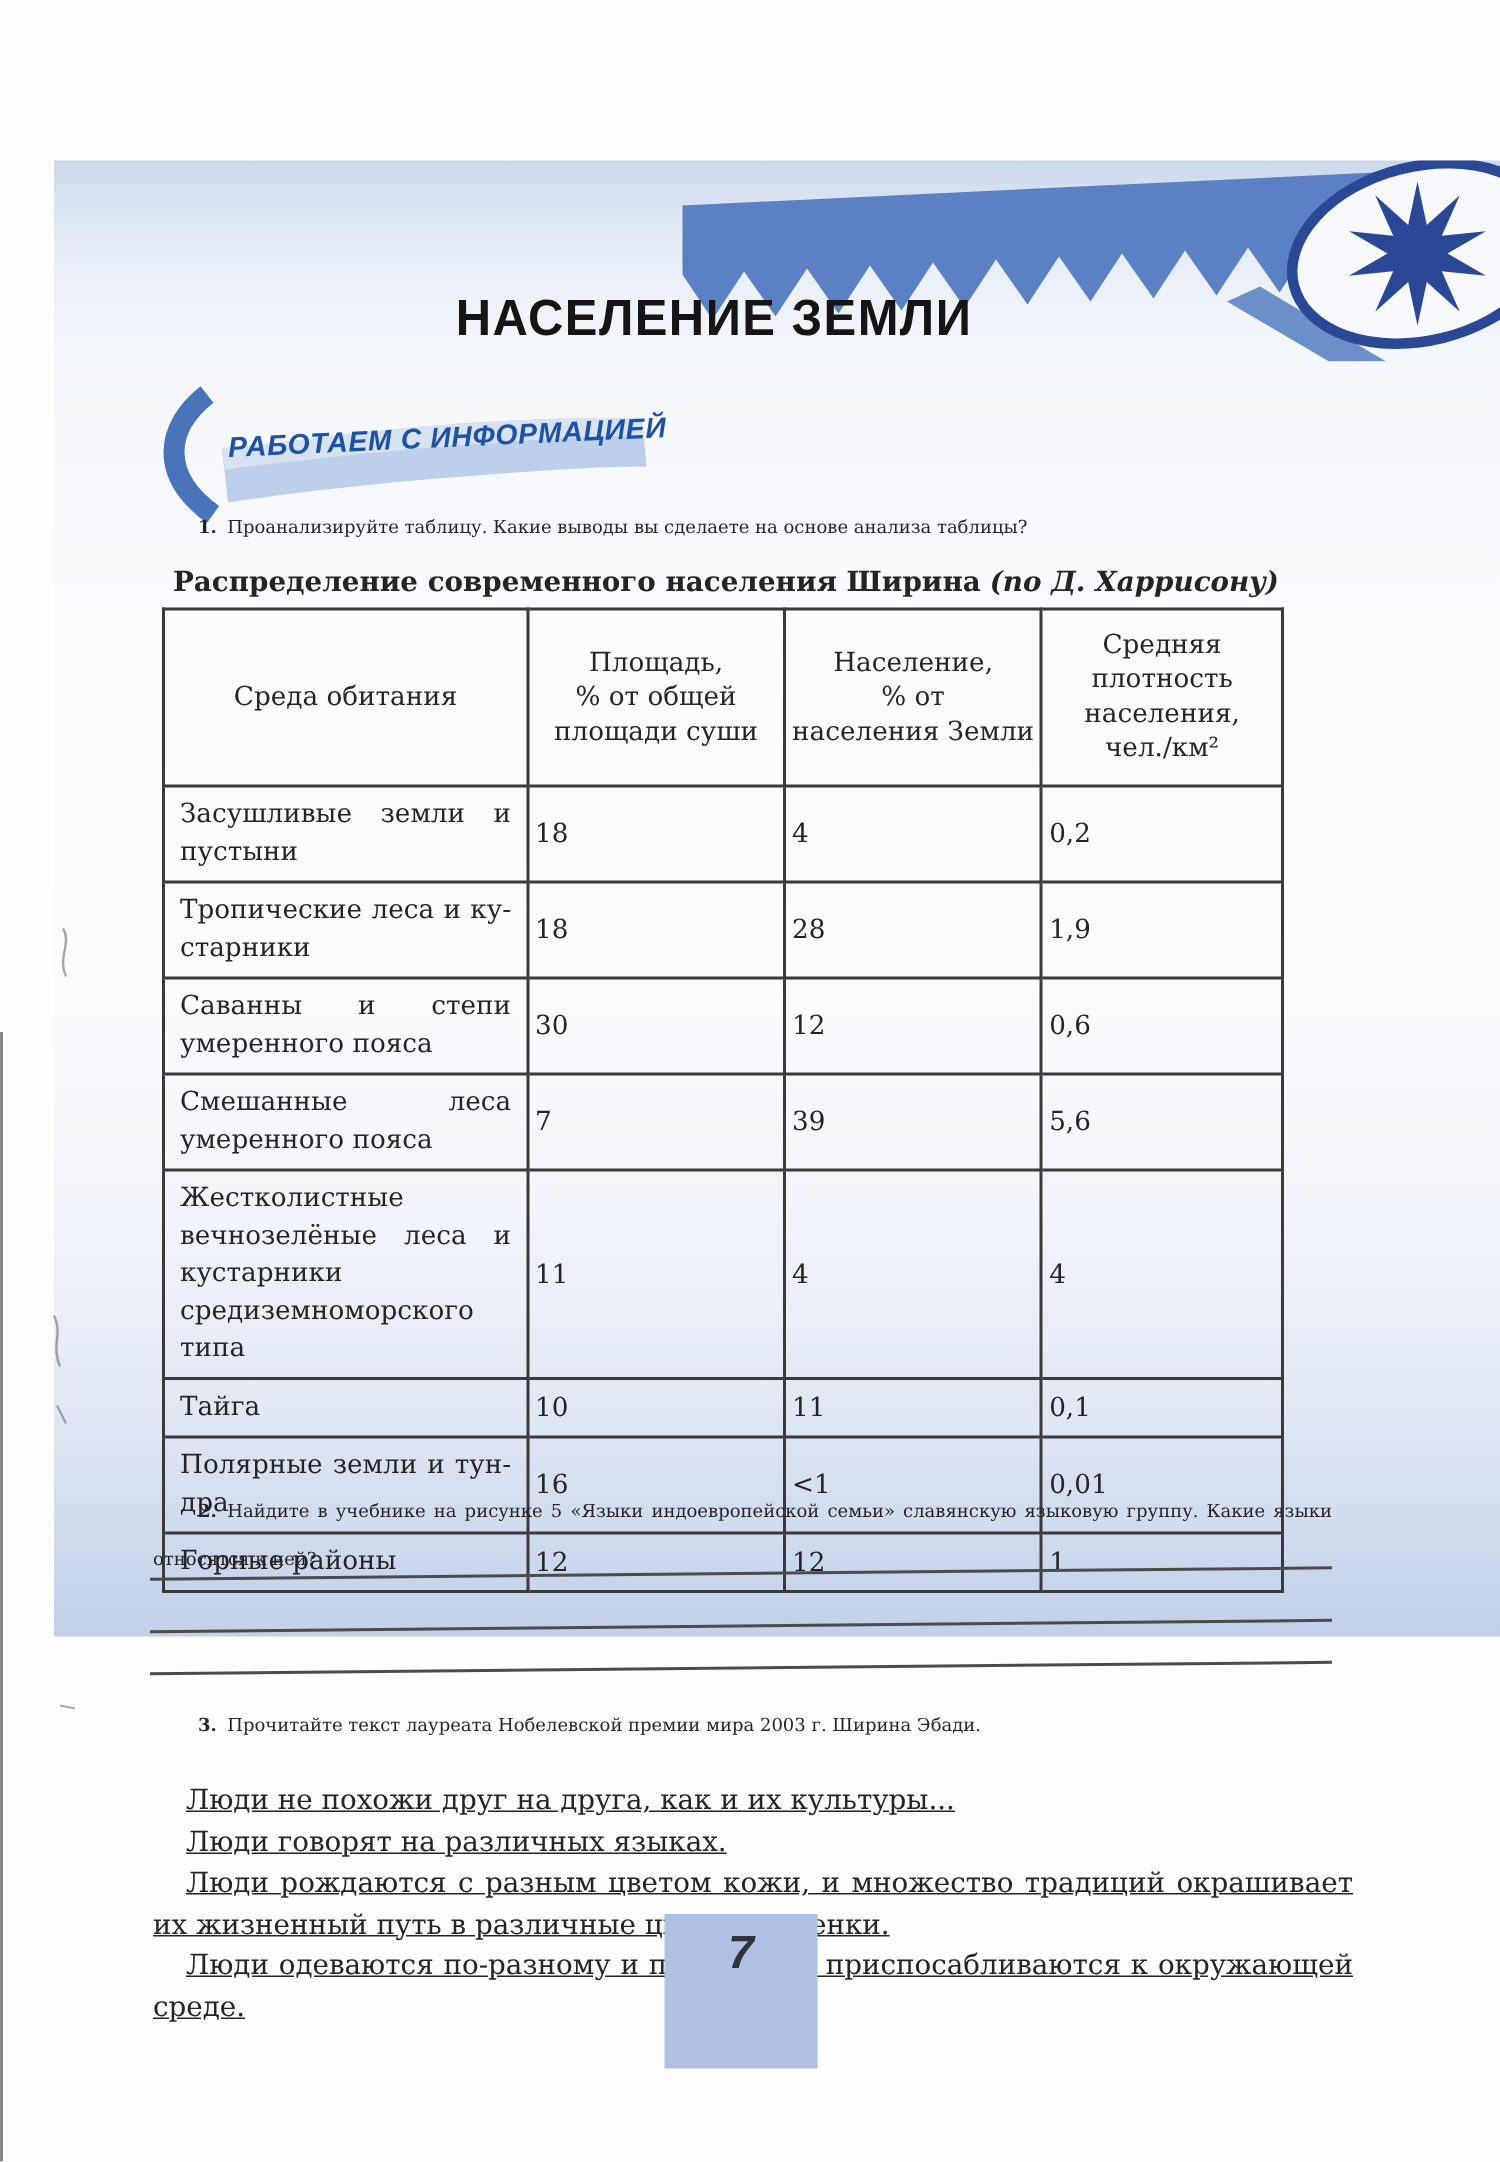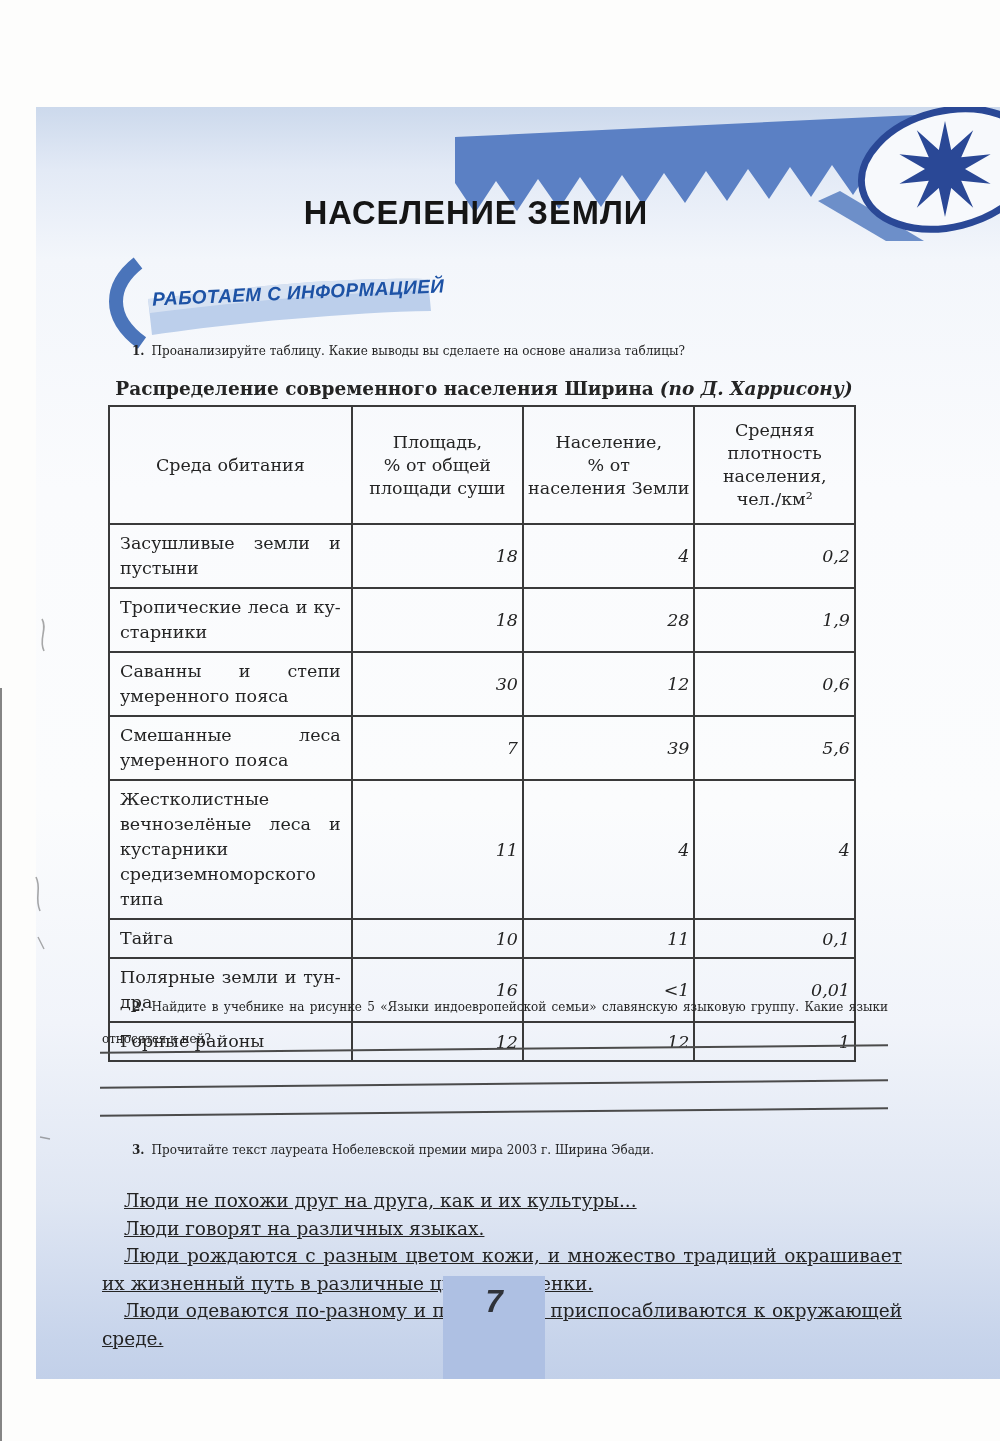--- a/index.html
+++ b/index.html
@@ -3,21 +3,21 @@
 <meta charset="utf-8">
 <style>
   html,body{margin:0;padding:0;}
   body{
     width:1000px;height:1441px;position:relative;overflow:hidden;
     background:#fdfdfc;
     font-family:"DejaVu Serif","Liberation Serif",serif;
     color:#242424;
   }
   .page{
-    position:absolute;left:36px;top:107px;width:964px;height:1272px;
+    position:absolute;left:36px;top:107px;width:964px;height:984px;
     background:linear-gradient(180deg,
       #ccd9ec 0%, #e3eaf6 5%, #f3f6fb 12%, #fafbfd 30%,
       #fbfcfd 55%, #f1f4fa 72%, #dfe6f3 86%, #c7d4eb 97%, #c2d0e9 100%);
   }
   .scan-edge{position:absolute;left:0;top:688px;width:2px;height:753px;background:#222;opacity:.55;}
 
   
   .deco{position:absolute;left:404px;top:0;width:560px;height:134px;overflow:hidden;}
 
   
@@ -61,21 +61,21 @@
     border:2px solid #3a3a3a;vertical-align:middle;
   }
   table.data th{
     font-weight:normal;text-align:center;white-space:pre-line;
     line-height:23px;padding:12px 4px;font-size:17.5px;
   }
   td.habitat{
     text-align:justify;padding:6px 10px;line-height:25px;
     -webkit-hyphens:manual;hyphens:manual;
   }
-  td.num{text-align:right;padding:4px 4px;font-style:italic;}
+  td.num{text-align:left;padding:4px 4px;}
 
   
   .wline{
     position:absolute;left:64px;width:788px;height:0;
     border-bottom:2px solid #4b4b4b;transform:rotate(-.55deg);
   }
 
   
   .quotes{position:absolute;left:66px;top:1080px;width:800px;text-decoration:underline;}
   .quotes p{

